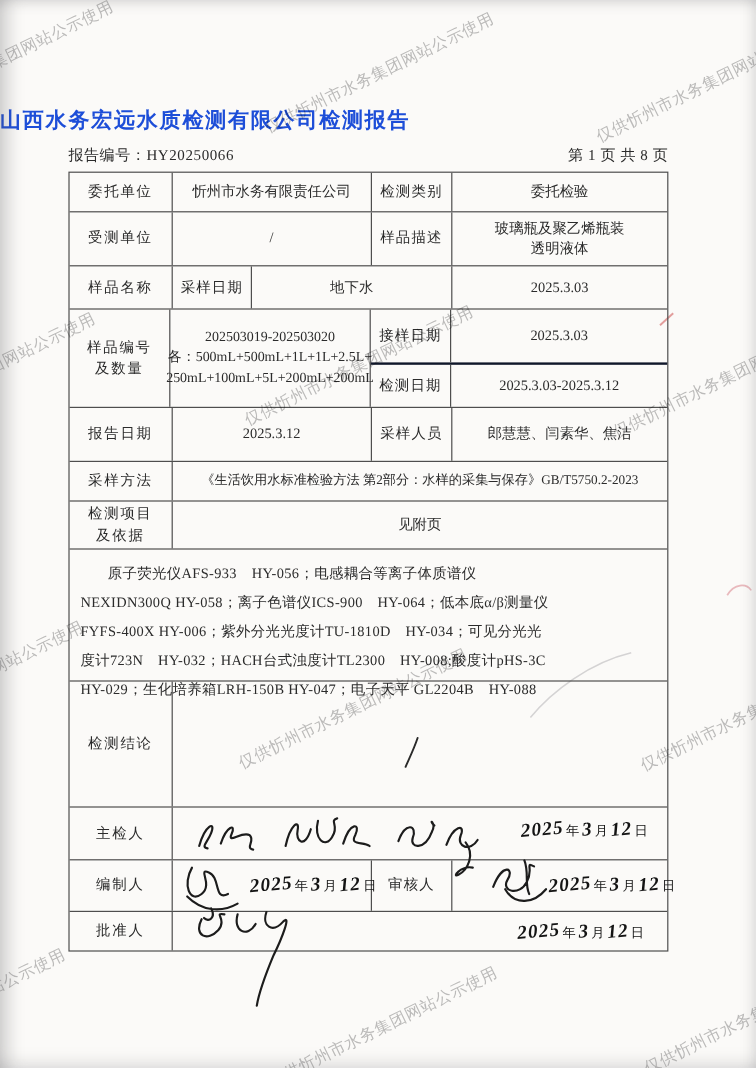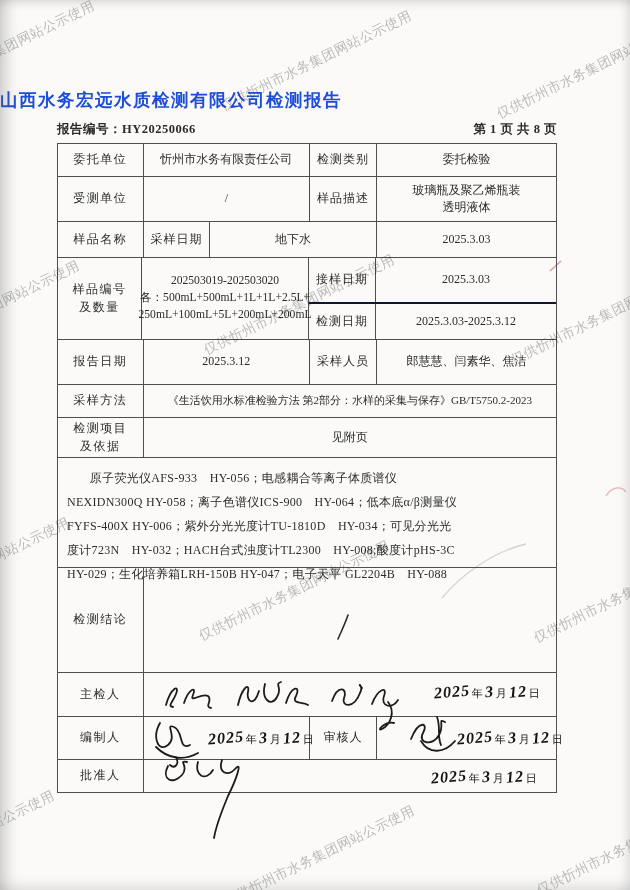--- a/index.html
+++ b/index.html
@@ -27,21 +27,21 @@
     mix-blend-mode:multiply;pointer-events:none;
   }
   .title{
     position:absolute;top:88px;left:0;width:100%;
     font-family:"Liberation Sans","DejaVu Sans",sans-serif;
     font-size:17.5px;font-weight:bold;letter-spacing:1.5px;color:#1d4ed8;z-index:2;
   }
   .meta-row{
     position:absolute;top:121px;left:57px;width:500px;
     display:flex;justify-content:space-between;align-items:flex-end;
-    font-size:12.5px;letter-spacing:.5px;z-index:2;font-weight:bold;
+    font-size:12.5px;letter-spacing:.5px;z-index:2;
   }
   
   .tbl{
     position:absolute;left:57px;top:143px;width:500px;z-index:2;
     border:1px solid #4e4e4e;box-sizing:border-box;background:transparent;
   }
   .row{display:flex;border-bottom:1px solid #4e4e4e;box-sizing:border-box;}
   .row:last-child{border-bottom:none;}
   .cell{
     display:flex;align-items:center;justify-content:center;text-align:center;

